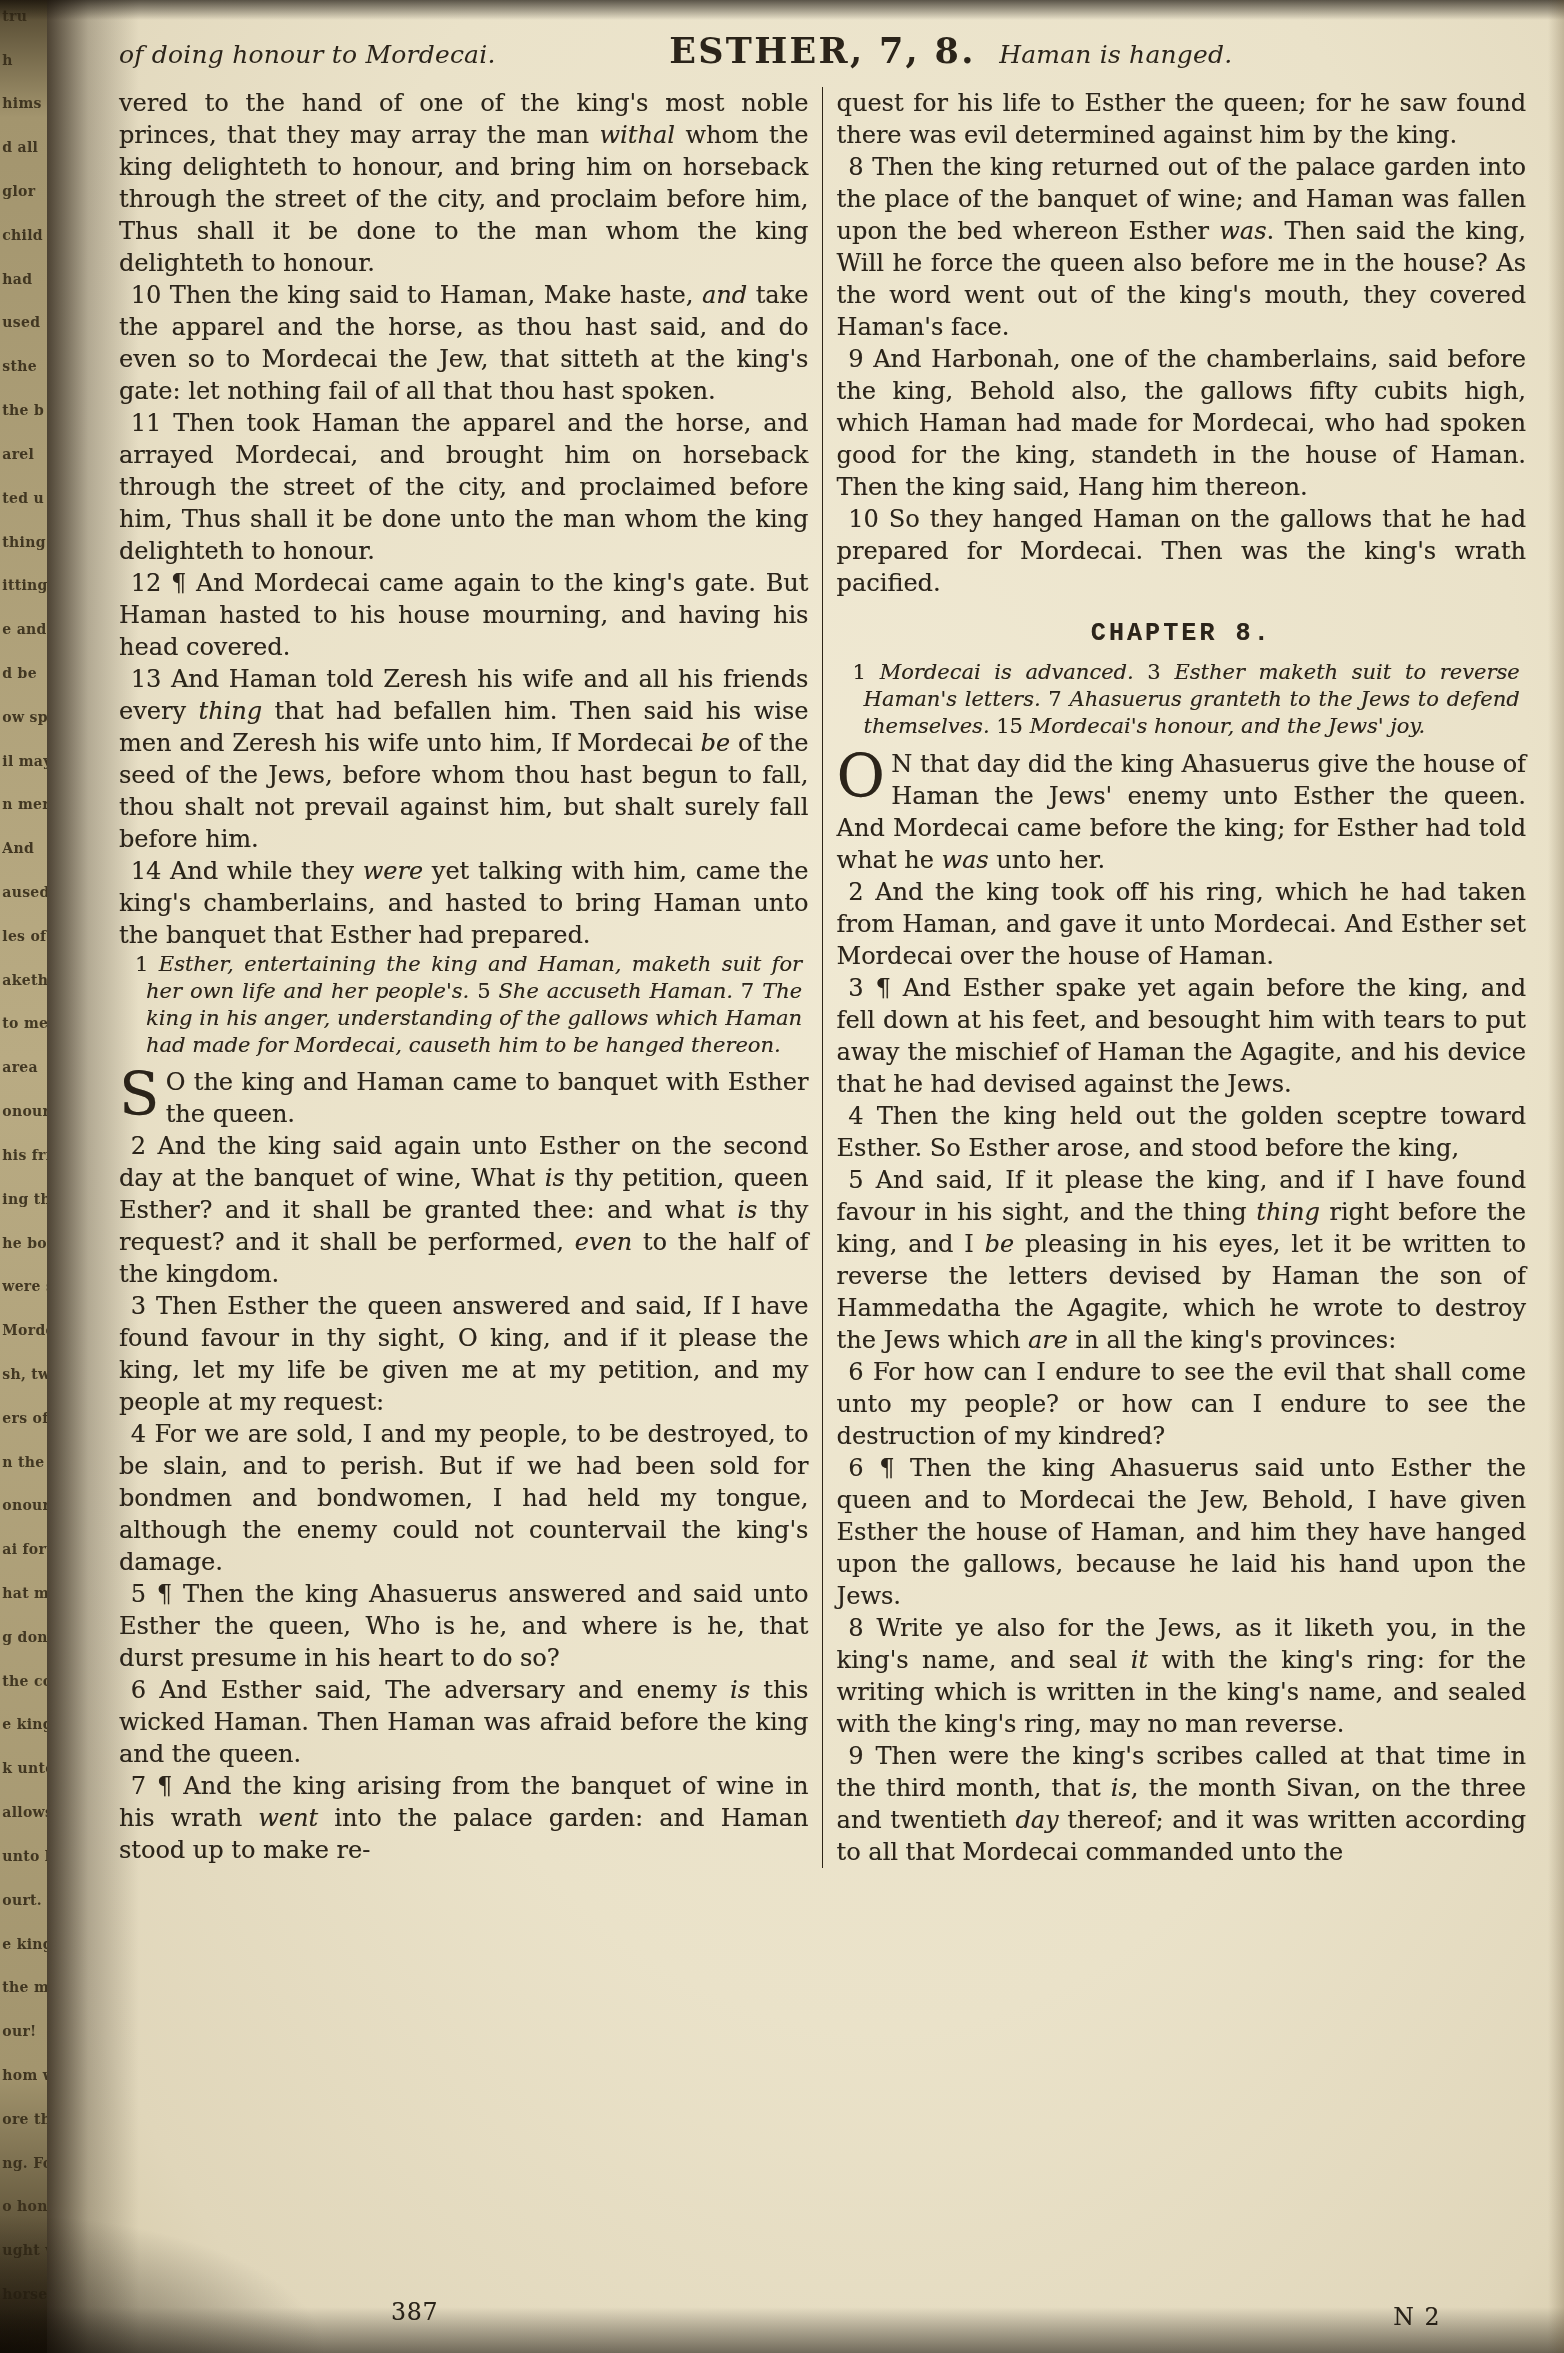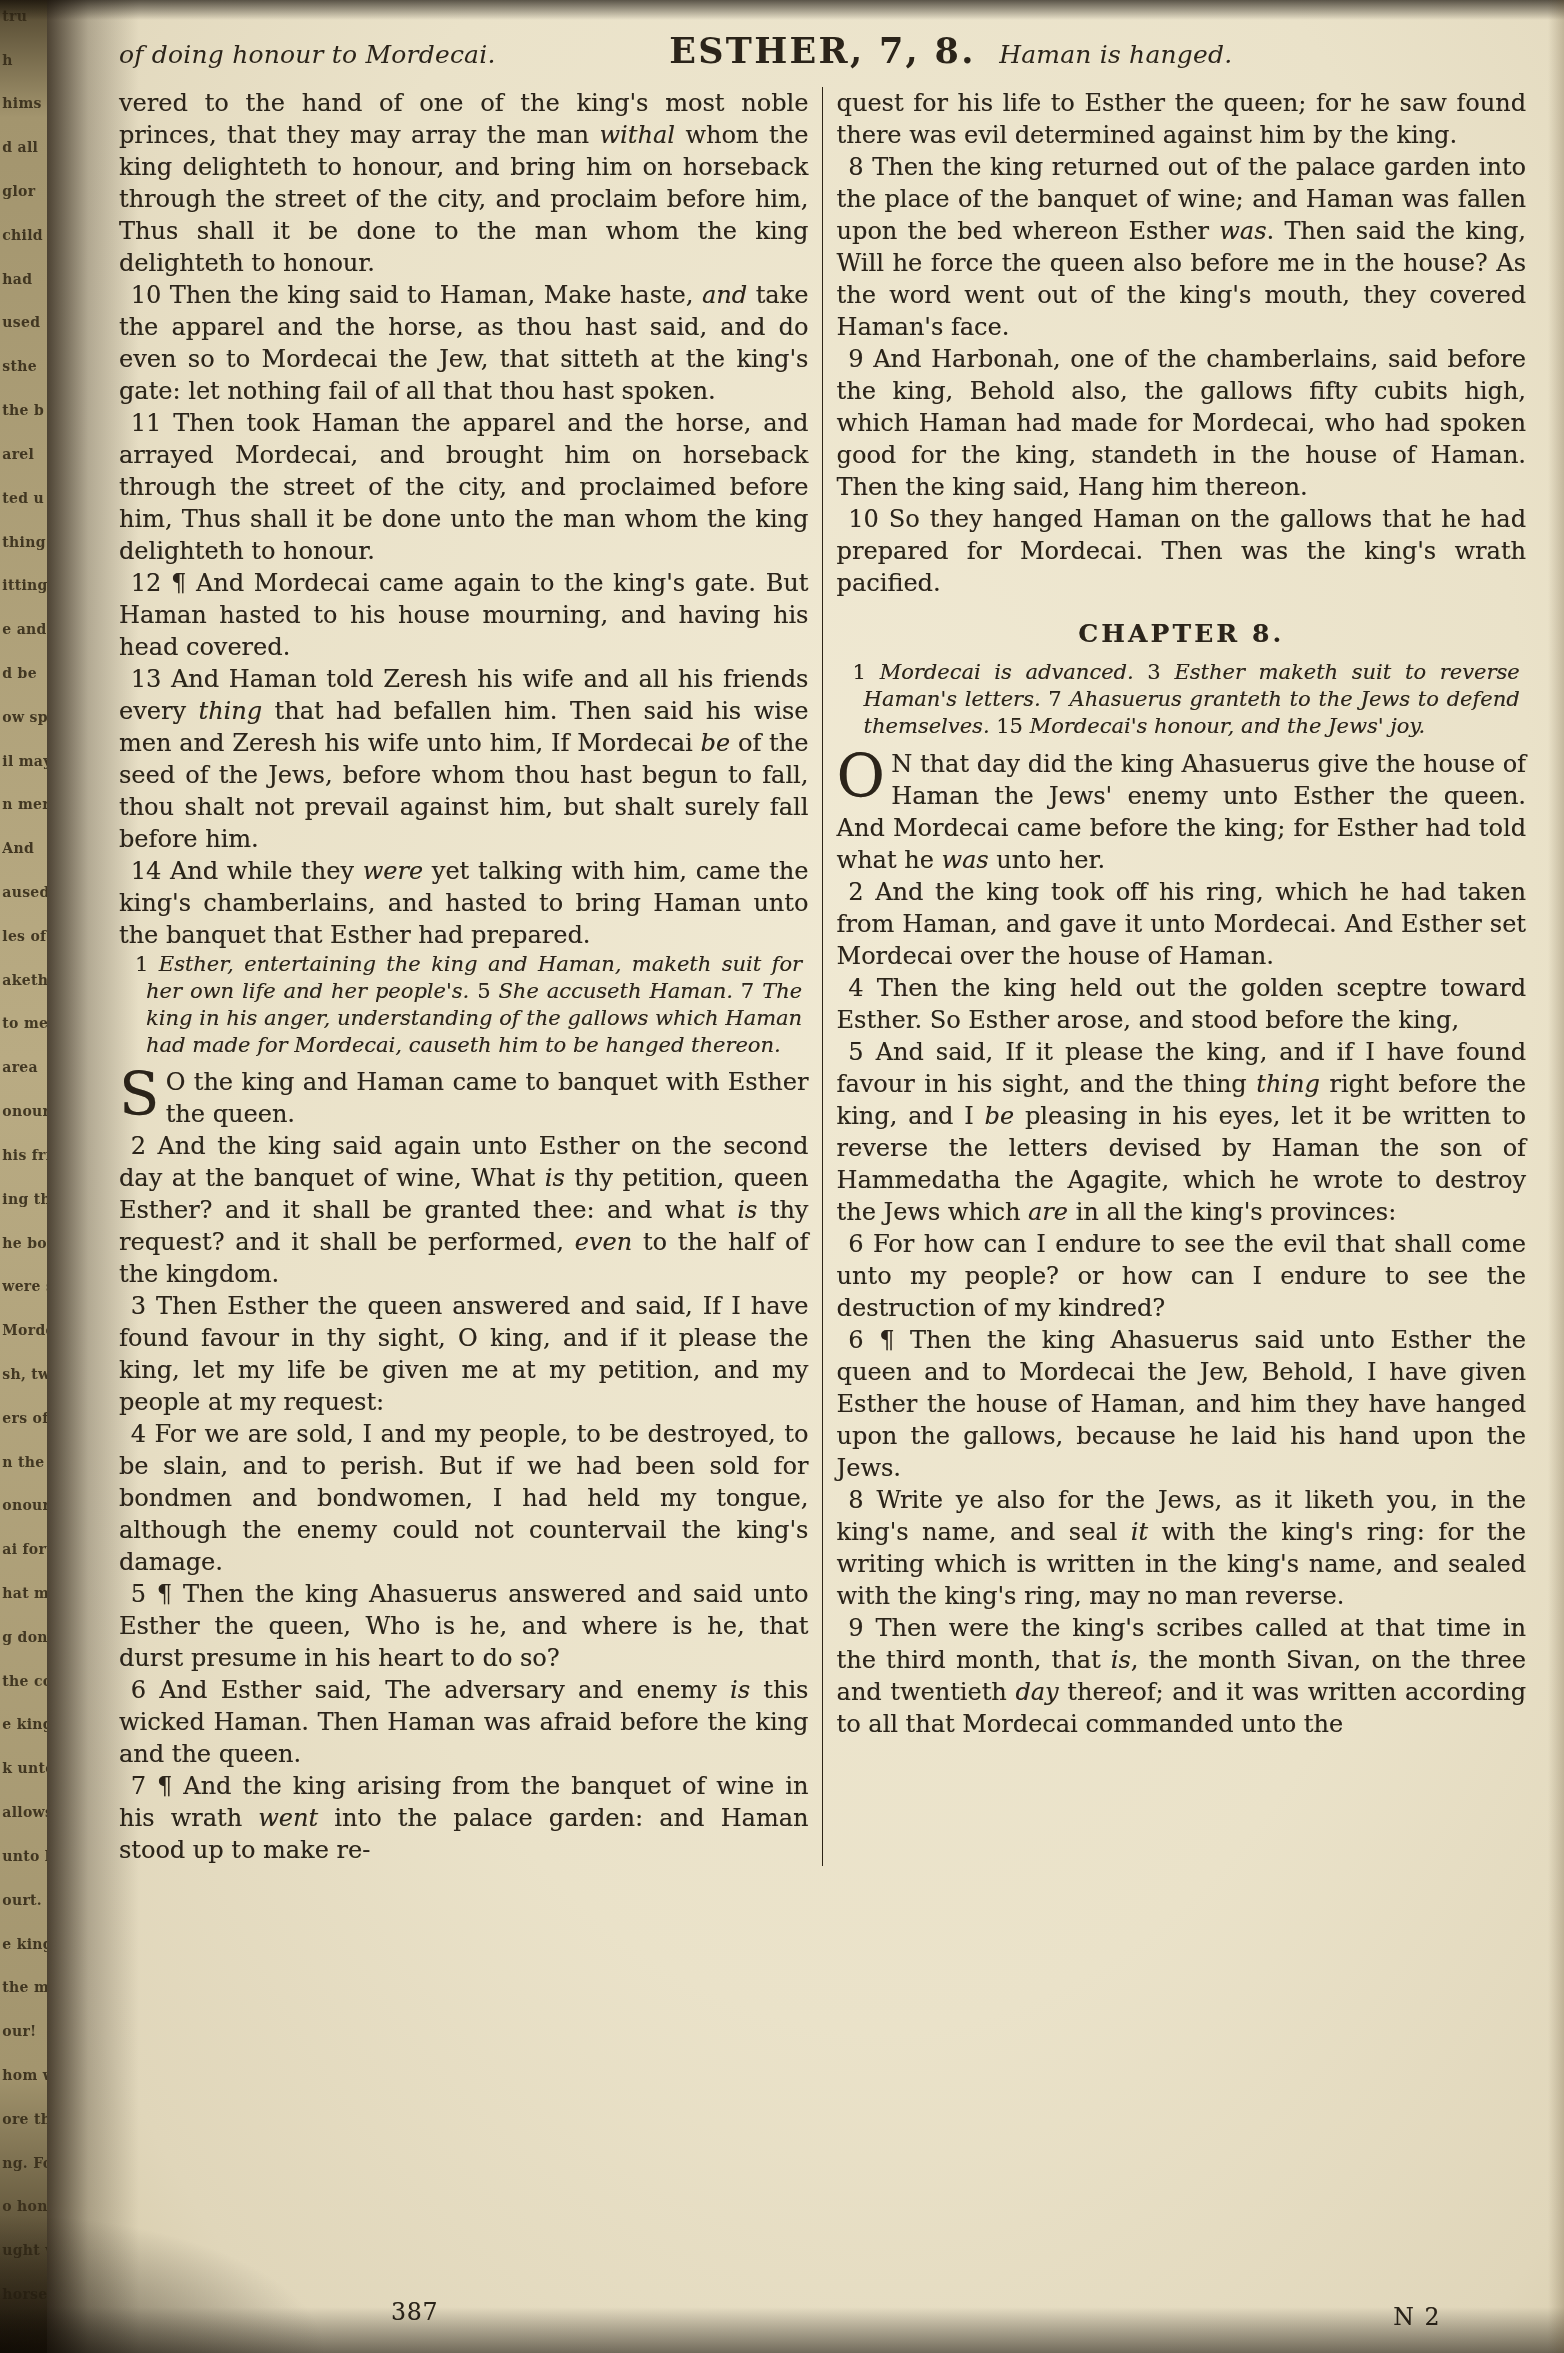--- a/index.html
+++ b/index.html
@@ -60,21 +60,21 @@
   .columns{display:flex;margin-top:15.6px;}
   .col{flex:1 1 0;text-align:justify;font-size:24px;line-height:32px;}
   .col-left{padding-right:13.3px;}
   .col-right{padding-left:13.3px;}
   .divider{flex:0 0 1.6px;background:#2c2315;align-self:stretch;}
   .col p{margin:0;text-shadow:0.2px 0.2px 0 rgba(43,36,26,.45);}
   .verse{text-indent:11.7px;}
   .cont{text-indent:0;}
   .chapter{
     text-align:center;font-size:25px;letter-spacing:3.1px;font-weight:bold;
-    margin:19px 0 9.4px;text-shadow:0.2px 0.2px 0 rgba(43,36,26,.45);
+    margin:19px 0 9.4px;text-shadow:0.2px 0.2px 0 rgba(43,36,26,.45);font-family:Liberation Mono, monospace;
   }
   .summary{
     font-size:21px !important;line-height:27px !important;
     margin:0 6.3px 7.8px 27px !important;text-indent:-11px;
   }
   .dropcap-para{text-indent:0;}
   .dropcap{
     float:left;font-size:59px;line-height:50px;padding:3.9px 6.3px 0 0;
     font-weight:normal;
   }
@@ -179,20 +179,21 @@
     <div class="divider"></div>
     <div class="col col-right" id="col-right">
         <p class="verse cont">quest for his life to Esther the queen; for he saw found there was evil determined against him by the king.</p>
         <p class="verse">8 Then the king returned out of the palace garden into the place of the banquet of wine; and Haman was fallen upon the bed whereon Esther <i>was</i>. Then said the king, Will he force the queen also before me in the house? As the word went out of the king's mouth, they covered Haman's face.</p>
         <p class="verse">9 And Harbonah, one of the chamberlains, said before the king, Behold also, the gallows fifty cubits high, which Haman had made for Mordecai, who had spoken good for the king, standeth in the house of Haman. Then the king said, Hang him thereon.</p>
         <p class="verse">10 So they hanged Haman on the gallows that he had prepared for Mordecai. Then was the king's wrath pacified.</p>
         <div class="chapter">CHAPTER 8.</div>
         <p class="summary">1 <i>Mordecai is advanced.</i> 3 <i>Esther maketh suit to reverse Haman's letters.</i> 7 <i>Ahasuerus granteth to the Jews to defend themselves.</i> 15 <i>Mordecai's honour, and the Jews' joy.</i></p>
         <p class="verse dropcap-para"><span class="dropcap">O</span>N that day did the king Ahasuerus give the house of Haman the Jews' enemy unto Esther the queen. And Mordecai came before the king; for Esther had told what he <i>was</i> unto her.</p>
         <p class="verse">2 And the king took off his ring, which he had taken from Haman, and gave it unto Mordecai. And Esther set Mordecai over the house of Haman.</p>
+        <p class="verse">3 ¶ And Esther spake yet again before the king, and fell down at his feet, and besought him with tears to put away the mischief of Haman the Agagite, and his device that he had devised against the Jews.</p>
         <p class="verse">4 Then the king held out the golden sceptre toward Esther. So Esther arose, and stood before the king,</p>
         <p class="verse">5 And said, If it please the king, and if I have found favour in his sight, and the thing <i>thing</i> right before the king, and I <i>be</i> pleasing in his eyes, let it be written to reverse the letters devised by Haman the son of Hammedatha the Agagite, which he wrote to destroy the Jews which <i>are</i> in all the king's provinces:</p>
         <p class="verse">6 For how can I endure to see the evil that shall come unto my people? or how can I endure to see the destruction of my kindred?</p>
         <p class="verse">6 ¶ Then the king Ahasuerus said unto Esther the queen and to Mordecai the Jew, Behold, I have given Esther the house of Haman, and him they have hanged upon the gallows, because he laid his hand upon the Jews.</p>
         <p class="verse">8 Write ye also for the Jews, as it liketh you, in the king's name, and seal <i>it</i> with the king's ring: for the writing which is written in the king's name, and sealed with the king's ring, may no man reverse.</p>
         <p class="verse">9 Then were the king's scribes called at that time in the third month, that <i>is</i>, the month Sivan, on the three and twentieth <i>day</i> thereof; and it was written according to all that Mordecai commanded unto the</p>
       </div>
   </div>
 
   <div class="folio">387</div>

